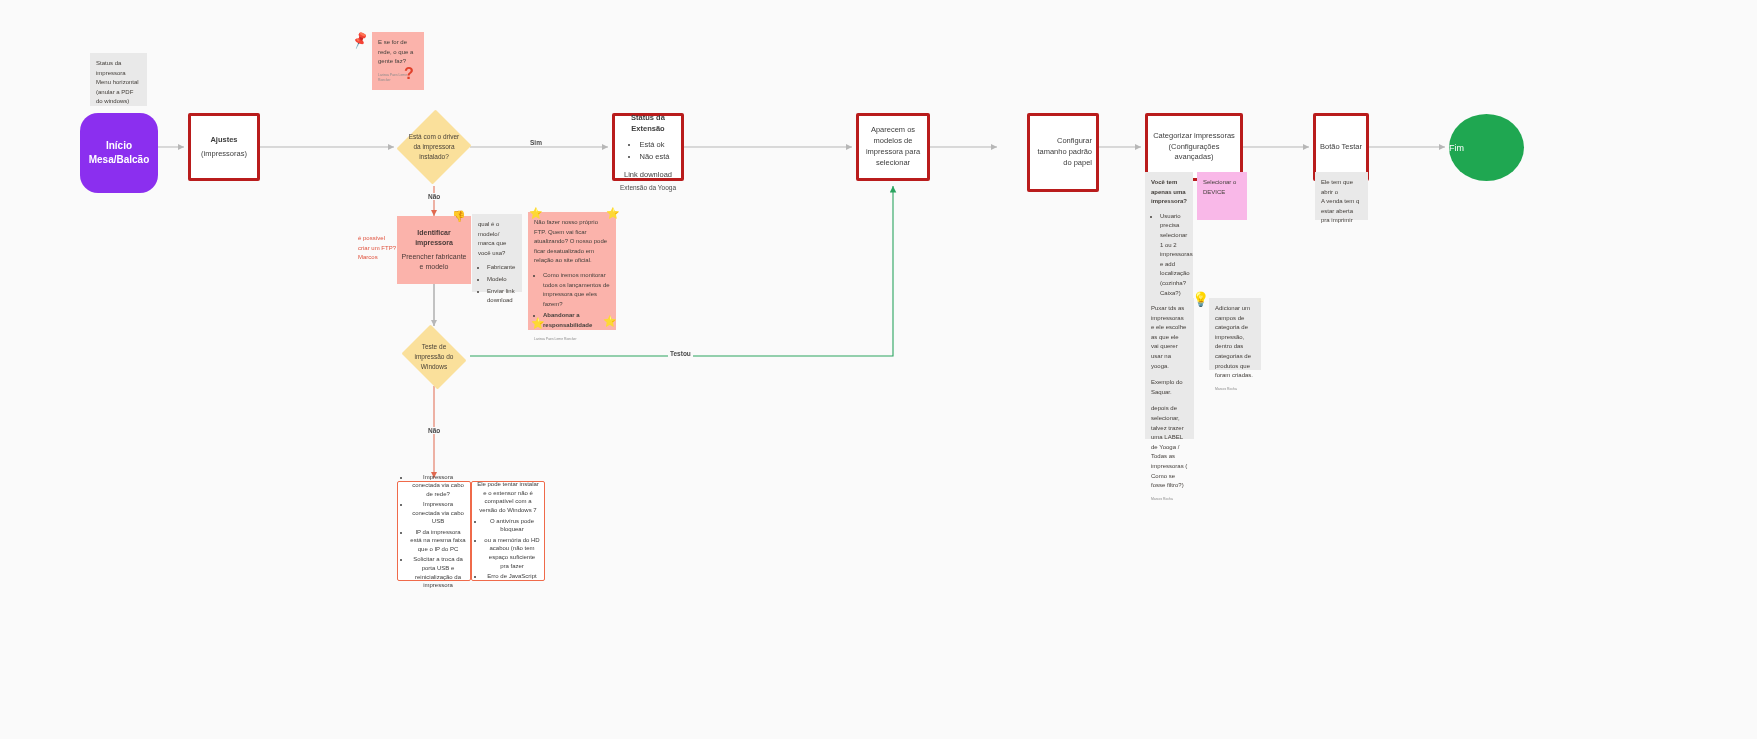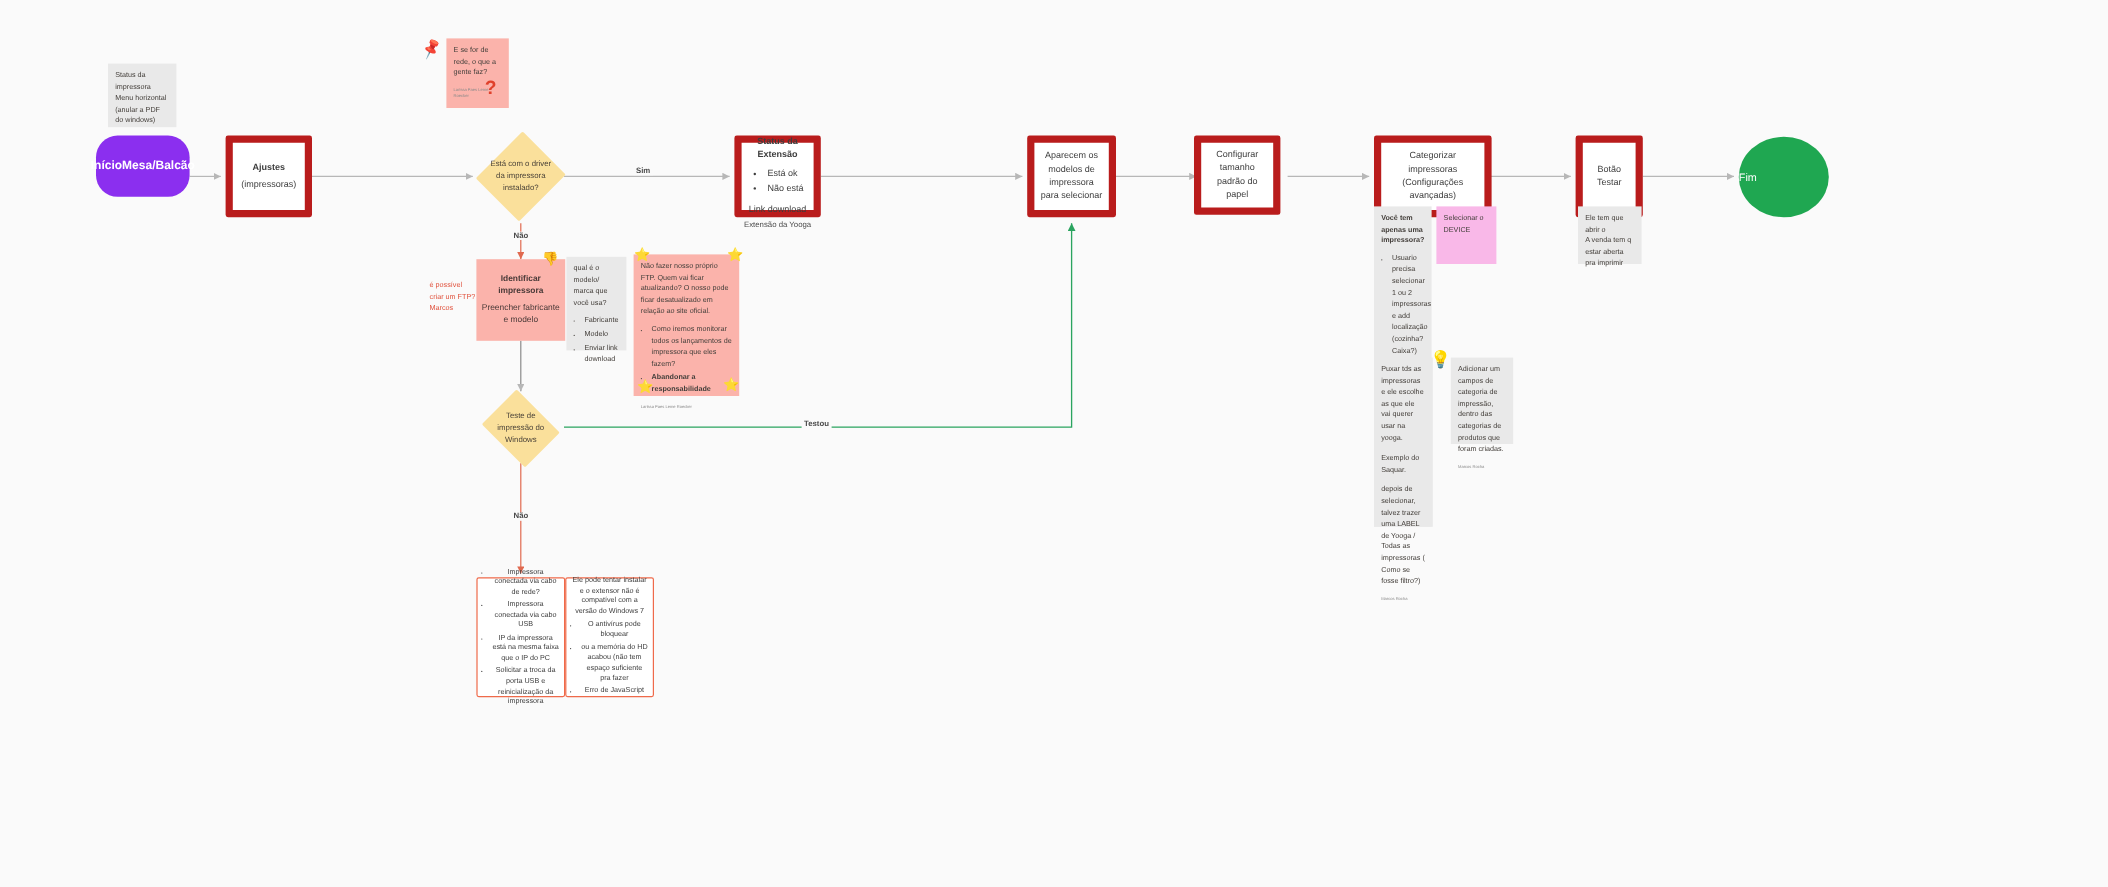--- a/index.html
+++ b/index.html
@@ -18,32 +18,32 @@
   #title-chip{
     position:absolute;left:7px;top:5px;
     padding:5px 12px 7px 12px;
     background:#eeeeee;border:1px solid #b9b9b9;border-radius:7px;
     font-size:17px;font-weight:bold;color:#3a3a3a;letter-spacing:.1px;
     white-space:nowrap;
   }
 
   
   .box{
-    background:#ffffff;border:6px solid #b91c1c;border-radius:2px;
+    background:#ffffff;border:3px solid #b91c1c;border-radius:2px;
     display:flex;align-items:center;justify-content:center;
     text-align:center;font-size:7.5px;line-height:1.45;color:#3d3d3d;
     padding:4px;
   }
   .box .inner{width:100%;}
 
   
   #start-node{
-    left:80px;top:113px;width:78px;height:51px;
+    left:80px;top:113px;width:78px;height:80px;
     background:#8b2fef;border-radius:18px;
-    display:flex;flex-direction:row;align-items:center;justify-content:center;
+    display:flex;flex-direction:column;align-items:center;justify-content:center;
     color:#ffffff;font-weight:bold;
   }
   #start-node .l1{font-size:10px;line-height:1.4;}
   #start-node .l2{font-size:10px;line-height:1.4;}
 
   
   #end-node{
     left:1449px;top:114px;width:75px;height:67px;
     background:#1fa751;border-radius:50%;
     display:flex;align-items:center;
@@ -96,21 +96,21 @@
   
   #ann-ftp{
     position:absolute;left:358px;top:234px;width:40px;
     font-size:6px;line-height:1.6;color:#e0513c;
   }
 
   
   #box-ajustes{left:188px;top:113px;width:72px;height:68px;}
   #box-extensao{left:612px;top:113px;width:72px;height:68px;}
   #box-modelos{left:856px;top:113px;width:74px;height:68px;}
-  #box-tamanho{left:995px;top:113px;width:72px;height:66px;}
+  #box-tamanho{left:1027px;top:113px;width:72px;height:79px;text-align:right;}
   #box-categorizar{left:1145px;top:113px;width:98px;height:68px;}
   #box-botao{left:1313px;top:113px;width:56px;height:68px;}
   #box-conectada{left:397px;top:481px;width:74px;height:100px;border:1px solid #ef6a4a;}
   #box-extensor{left:471px;top:481px;width:74px;height:100px;border:1px solid #ef6a4a;}
 
   .box .title{font-weight:bold;display:block;margin-bottom:3px;}
   .box ul{margin:2px 0 0 0;padding-left:13px;text-align:left;display:inline-block;}
   .box li{margin-bottom:1.5px;}
   .box .sub{display:block;margin-top:6px;}
 

